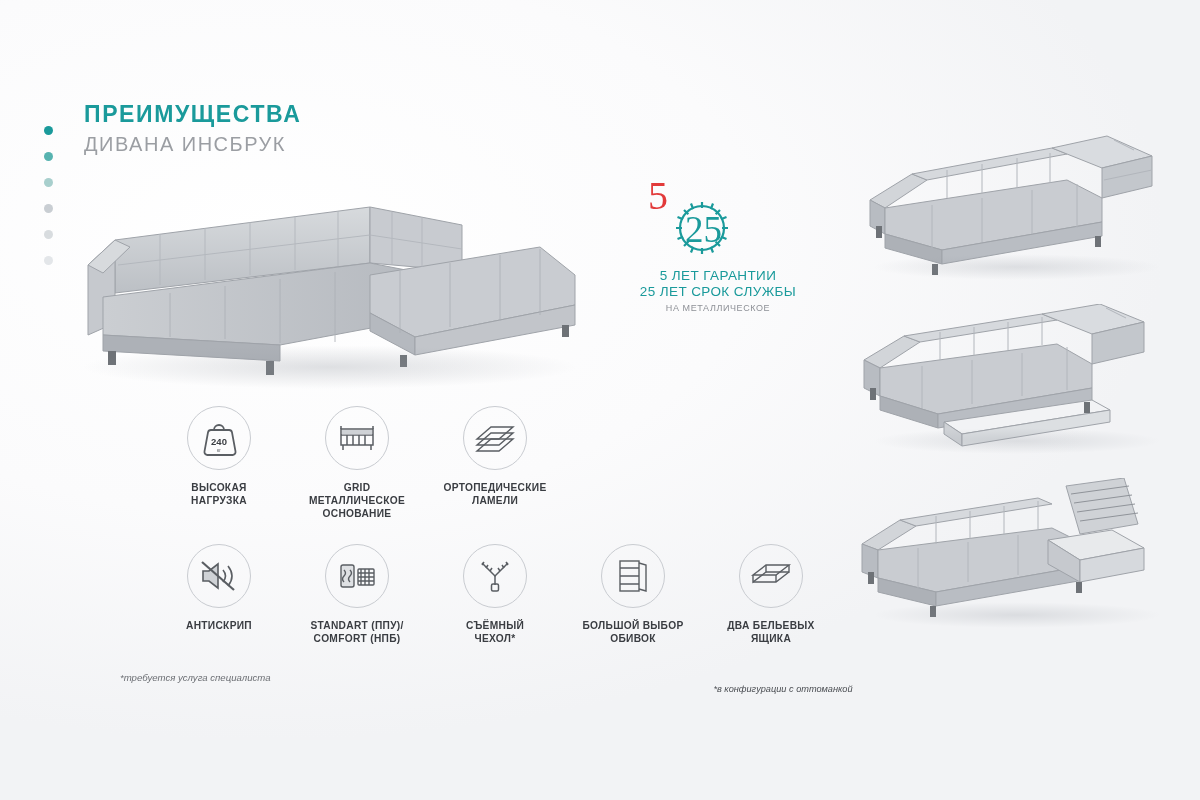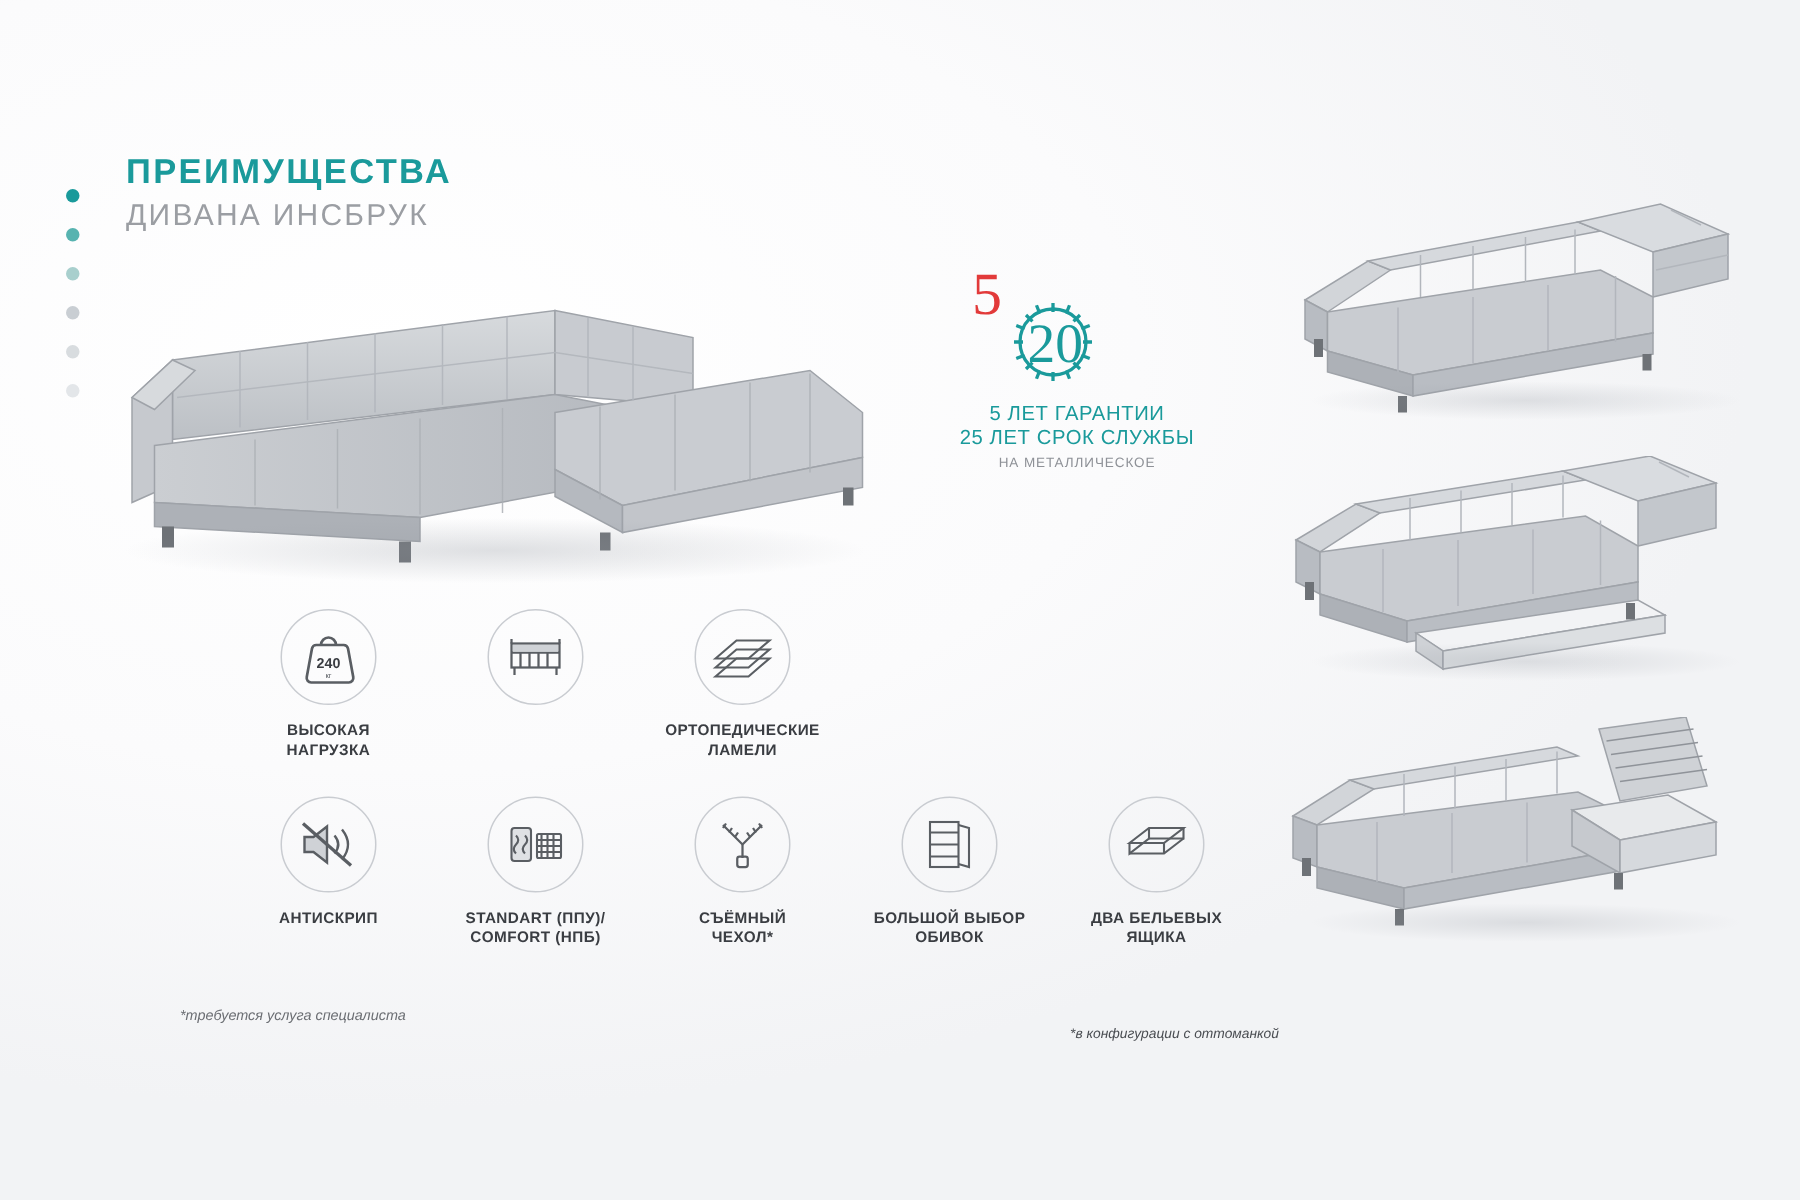--- a/index.html
+++ b/index.html
@@ -171,21 +171,21 @@
           <g>
             <path d="M35 9 v6 M35 55 v6 M9 35 h6 M55 35 h6
                      M17 17 l4.3 4.3 M48.7 48.7 L53 53 M53 17 l-4.3 4.3 M21.3 48.7 L17 53
                      M24 10.5 l2.2 5.6 M43.8 53.9 L46 59.5 M10.5 46 l5.6-2.2 M53.9 26.2 L59.5 24
                      M10.5 24 l5.6 2.2 M53.9 43.8 L59.5 46 M24 59.5 l2.2-5.6 M43.8 16.1 L46 10.5"></path>
           </g>
         </g>
       </svg>
     </div>
     <div class="num5">5</div>
-    <div class="num25">20</div>
+    <div class="num25">25</div>
     <div class="badge-lines">
       <div class="l1">5 ЛЕТ ГАРАНТИИ</div>
       <div class="l2">25 ЛЕТ СРОК СЛУЖБЫ</div>
       <div class="l3">НА МЕТАЛЛИЧЕСКОЕ</div>
     </div>
   </div>
 
   <div class="features">
 
     <div class="frow">
@@ -212,20 +212,25 @@
           <svg width="44" height="38" viewBox="0 0 44 38">
             <g fill="none" stroke="#5a5e63" stroke-width="1.5">
               <rect x="6" y="10" width="32" height="16"></rect>
               <path d="M6 16 h32"></path>
               <path d="M12 16 v10 M18 16 v10 M24 16 v10 M30 16 v10"></path>
               <path d="M8 26 v5 M36 26 v5"></path>
               <path d="M6 10 v-3 M38 10 v-3"></path>
             </g>
             <rect x="7" y="11" width="30" height="4.5" fill="#cfd2d6"></rect>
           </svg>
+        </div>
+        <div class="flabel">
+          <div>GRID</div>
+          <div>МЕТАЛЛИЧЕСКОЕ</div>
+          <div>ОСНОВАНИЕ</div>
         </div>
       </div>
 
       <div class="feat">
         <div class="circle">
           <svg width="44" height="34" viewBox="0 0 44 34">
             <g fill="none" stroke="#5a5e63" stroke-width="1.4">
               <path d="M4 18 L18 6 L40 6 L26 18 Z"></path>
               <path d="M4 24 L18 12 L40 12 L26 24 Z"></path>
               <path d="M4 30 L18 18 L40 18 L26 30 Z"></path>

